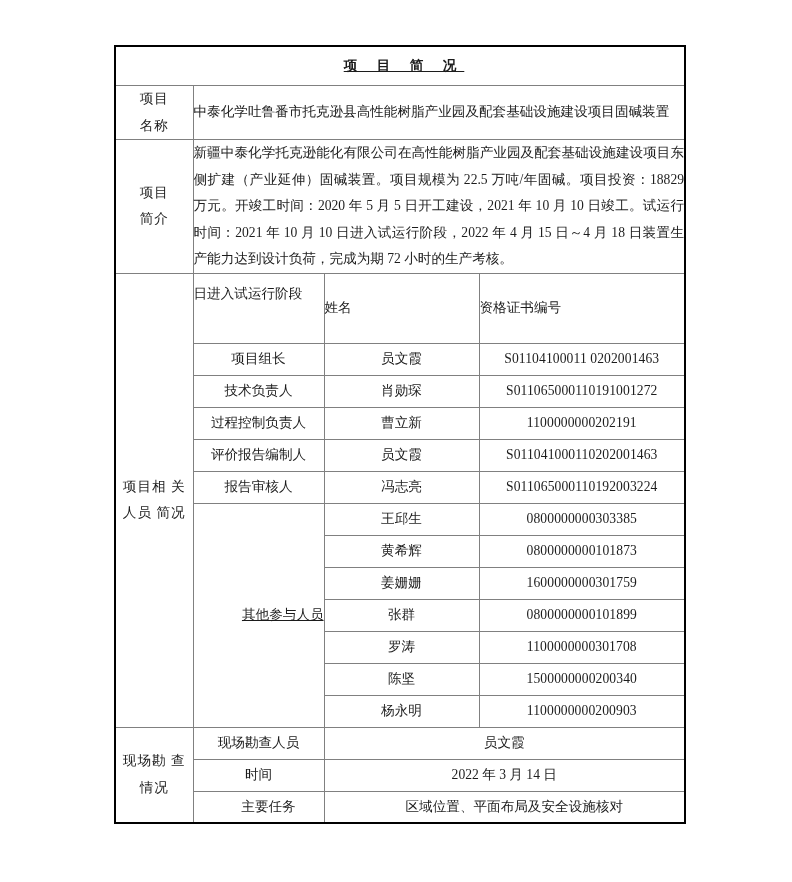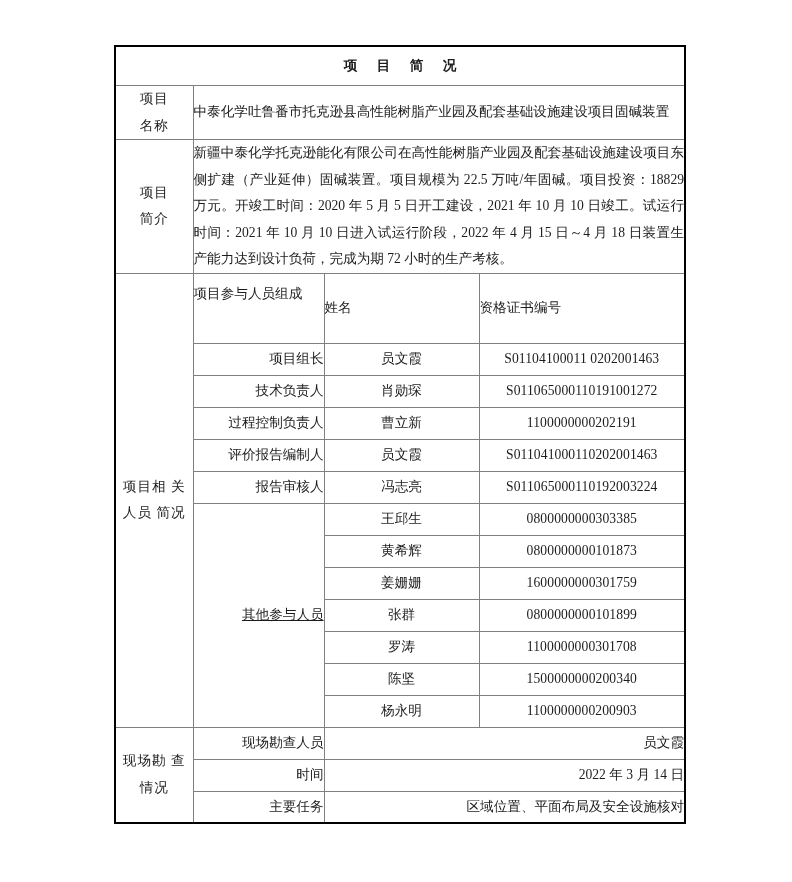--- a/index.html
+++ b/index.html
@@ -59,21 +59,21 @@
   .lbl-col .stack {
     display: block;
   }
   .lbl-col .stack span {
     display: block;
     letter-spacing: 1px;
   }
 
   .cell-pad-l {
     padding: 6px 10px 6px 11px;
-    text-align: right;
+    text-align: center;
   }
   .cell-center {
     text-align: center;
     padding: 6px 6px;
   }
 
   .row-h {
     height: 32px;
   }
 
@@ -107,21 +107,21 @@
     margin-top: 9px;
   }
 
   .vmid-label {
     text-align: center;
     vertical-align: middle;
     letter-spacing: 1px;
   }
 
   
-  table.doc-table tr:first-child td { border-top: none; }
+  table.doc-table tr:first-child td { border-top: none; text-decoration: underline; }
   table.doc-table tr:last-child td { border-bottom: none; padding-left: 20px; }
   table.doc-table td:first-child { border-left: none; }
   table.doc-table td:last-child { border-right: none; }
 </style>
 </head>
 <body>
 
 <div id="sheet">
   <table class="doc-table">
     <colgroup>
@@ -157,21 +157,21 @@
       </tr>
 
       <tr>
         <td class="vmid-label" rowspan="13">
           <span class="stack">
             <span>项目相</span>
             <span>关人员</span>
             <span>简况</span>
           </span>
         </td>
-        <td class="hdr-cell two-line" style="height:62px">项目参与人员组成</td>
+        <td class="hdr-cell two-line" style="height:62px">日进入试运行阶段</td>
         <td class="hdr-cell">姓名</td>
         <td class="hdr-cell">资格证书编号</td>
       </tr>
 
       <tr class="row-h">
         <td class="cell-pad-l">项目组长</td>
         <td class="cell-center">员文霞</td>
         <td class="cell-center num-cell">S01104100011 0202001463</td>
       </tr>
       <tr class="row-h">

